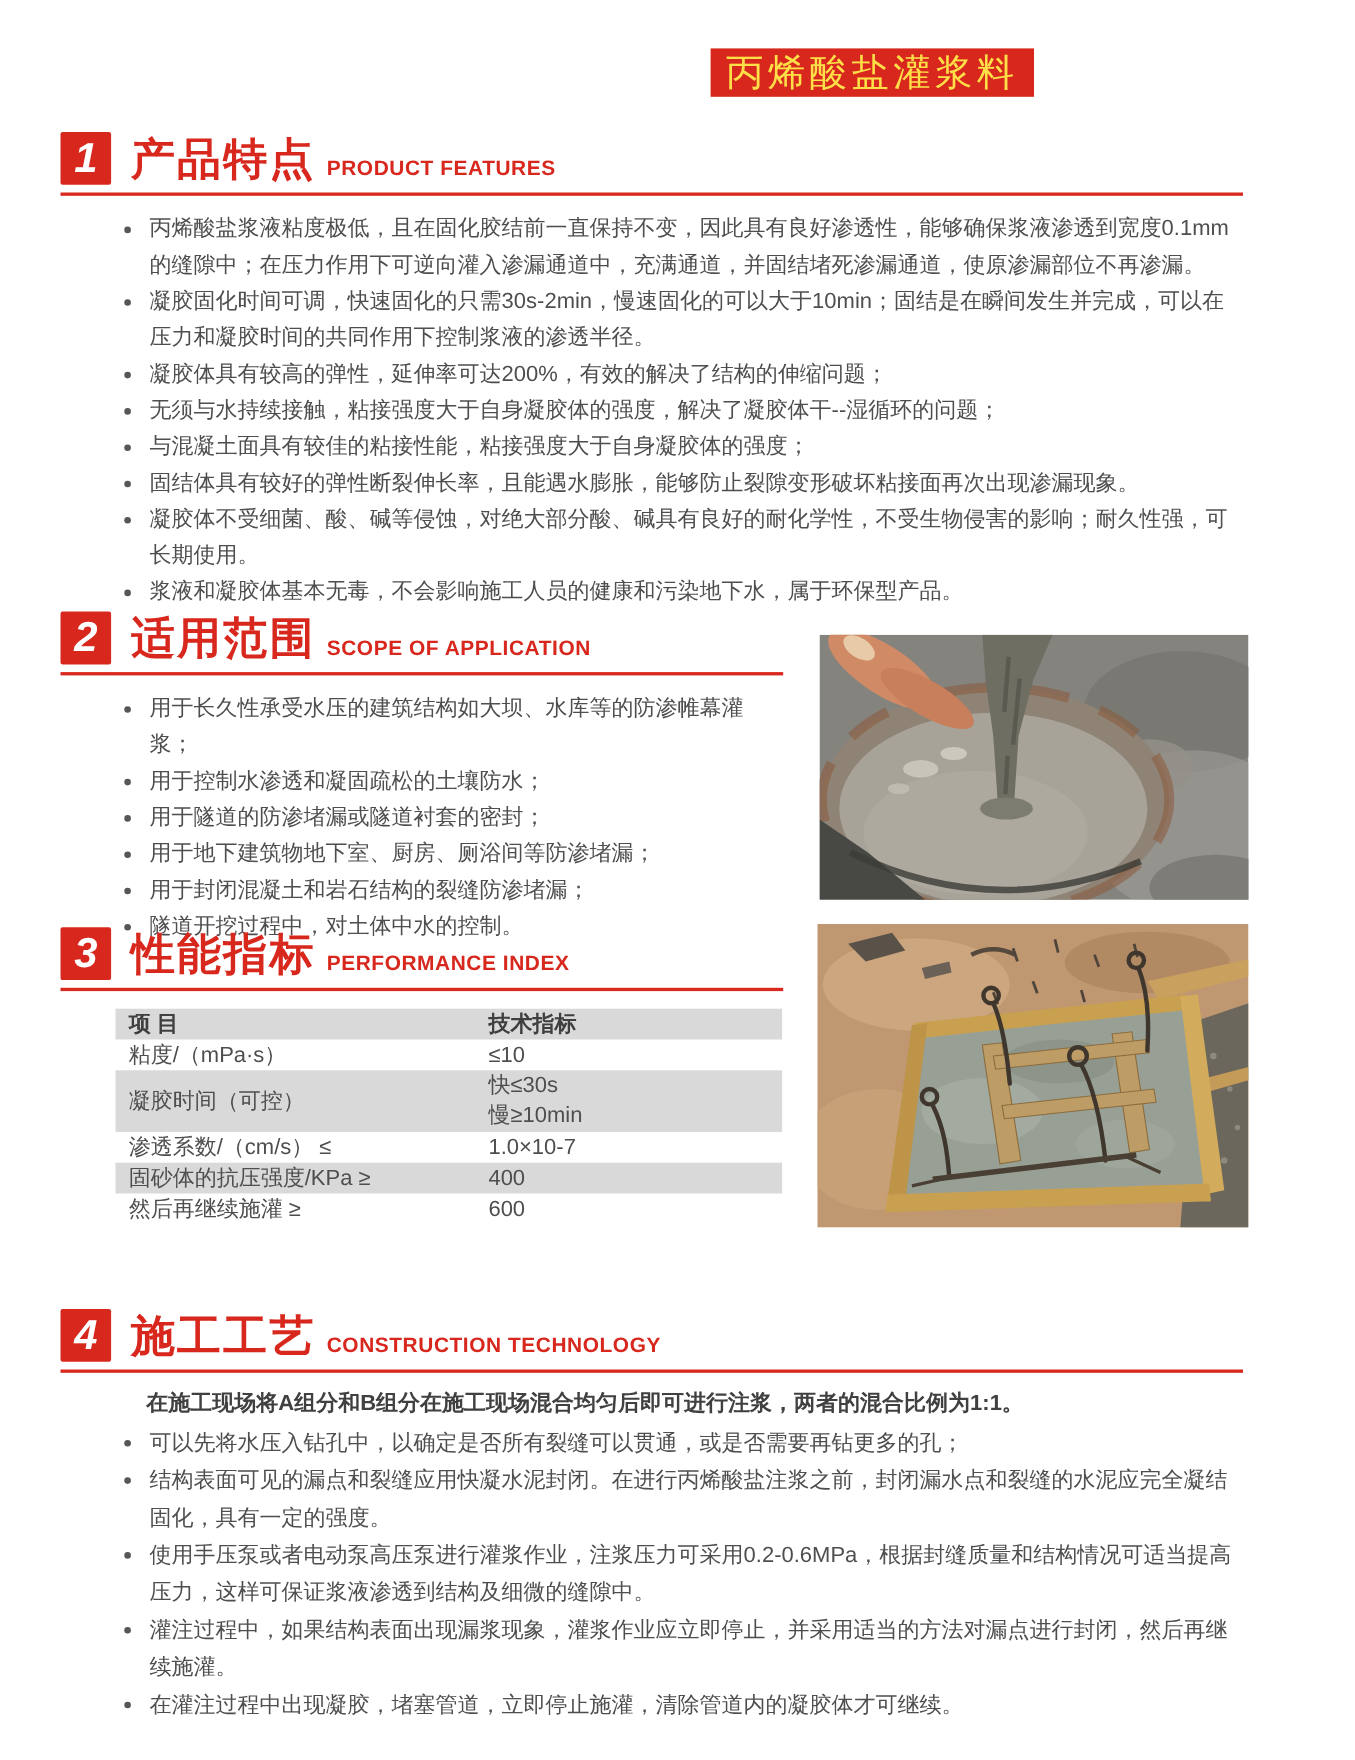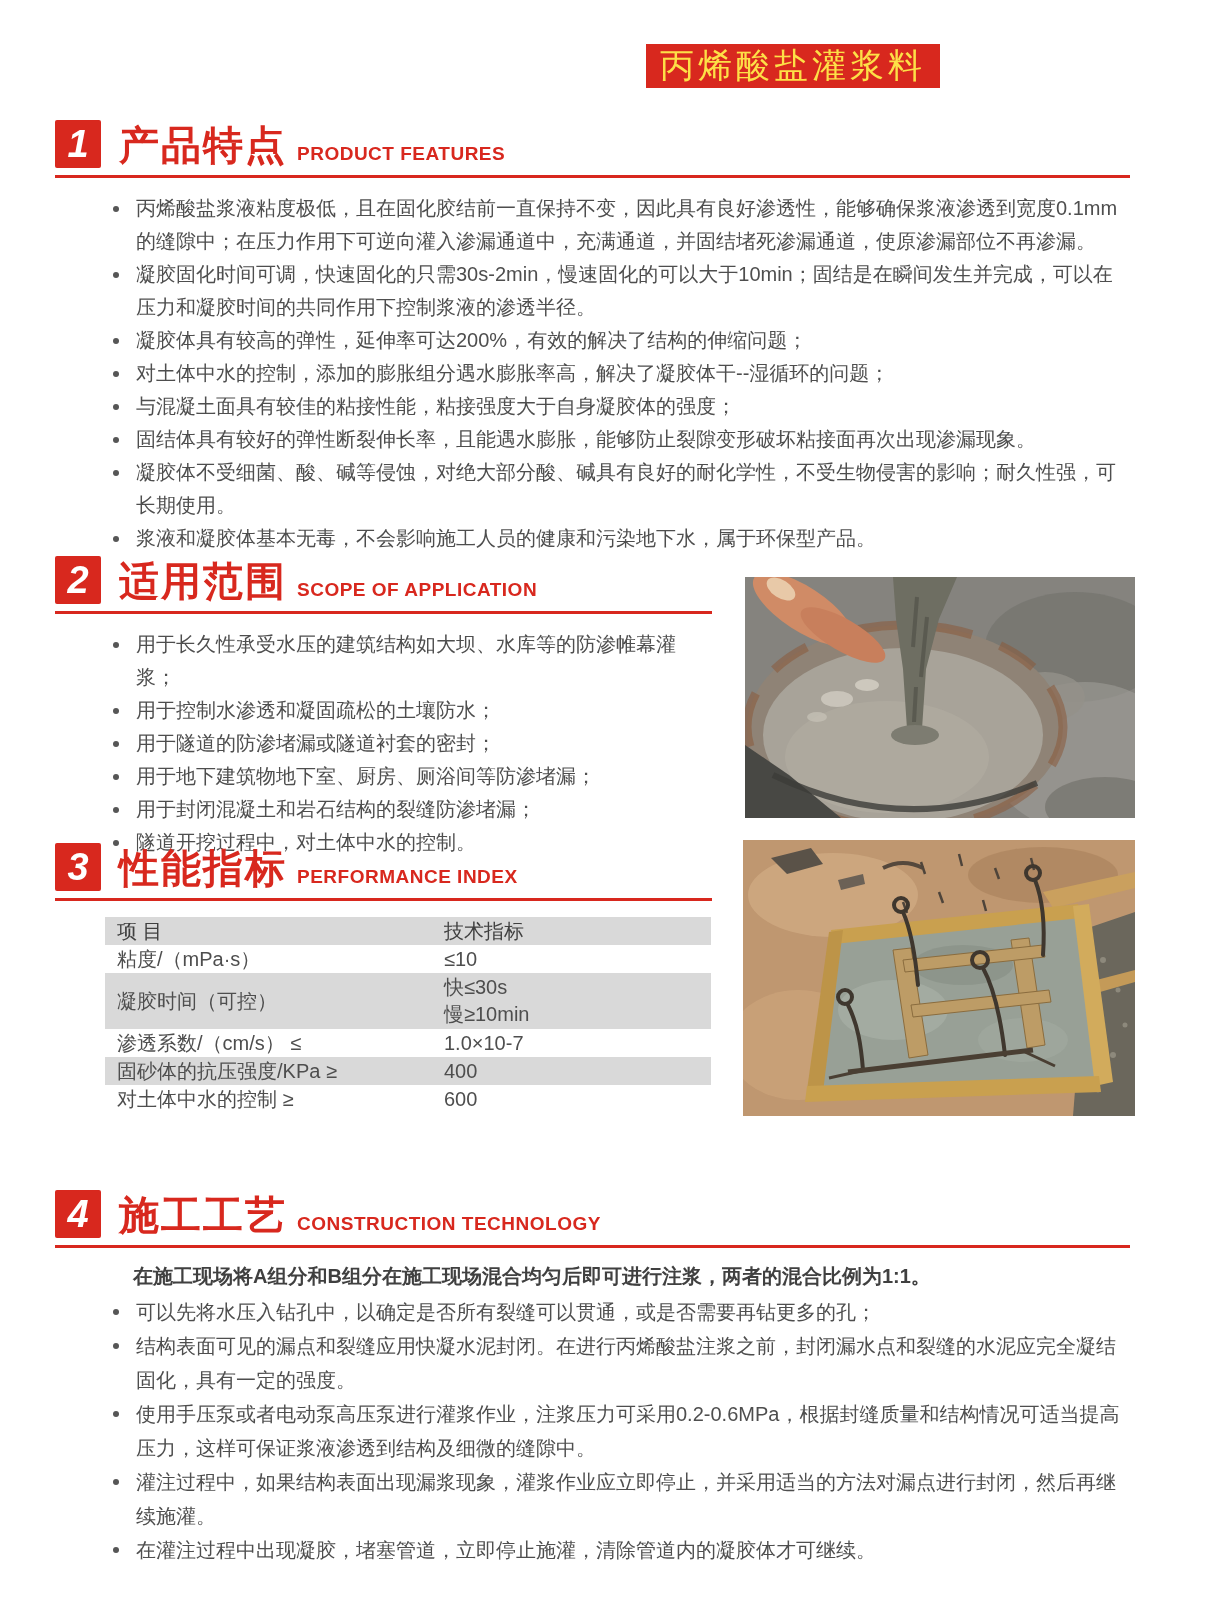--- a/index.html
+++ b/index.html
@@ -50,21 +50,21 @@
     margin:14px 17px 0 58px;flex:none;
   }
   .b-txt{font-size:20px;line-height:33px;color:var(--txt);}
   .sec4 .b-txt{line-height:34px;}
   
   .ptable{margin:16px 0 0 50px;width:606px;font-size:20px;}
   .prow{display:flex;align-items:center;min-height:28px;line-height:27px;}
   .prow.gray{background:var(--gray);}
   .pc1{width:300px;padding-left:12px;flex:none;}
   .pc2{flex:1;margin-left:39px;}
-  .prow.head .pc1,.prow.head .pc2{font-weight:normal;color:#3f3f3f;}
+  .prow.head .pc1,.prow.head .pc2{font-weight:bold;color:#3f3f3f;}
   .prow.double{min-height:56px;}
   
   .intro{
     margin:13px 0 4px 78px;font-size:20px;font-weight:bold;
     color:#404040;line-height:30px;
   }
   
   .photo{position:absolute;display:block;}
 </style>
 </head>
@@ -86,21 +86,21 @@
     <li>
         <span class="dot"></span>
         <span class="b-txt">凝胶固化时间可调，快速固化的只需30s-2min，慢速固化的可以大于10min；固结是在瞬间发生并完成，可以在压力和凝胶时间的共同作用下控制浆液的渗透半径。</span>
       </li>
     <li>
         <span class="dot"></span>
         <span class="b-txt">凝胶体具有较高的弹性，延伸率可达200%，有效的解决了结构的伸缩问题；</span>
       </li>
     <li>
         <span class="dot"></span>
-        <span class="b-txt">对土体中水的控制，添加的膨胀组分遇水膨胀率高，解决了凝胶体干--湿循环的问题；</span>
+        <span class="b-txt">无须与水持续接触，粘接强度大于自身凝胶体的强度，解决了凝胶体干--湿循环的问题；</span>
       </li>
     <li>
         <span class="dot"></span>
         <span class="b-txt">与混凝土面具有较佳的粘接性能，粘接强度大于自身凝胶体的强度；</span>
       </li>
     <li>
         <span class="dot"></span>
         <span class="b-txt">固结体具有较好的弹性断裂伸长率，且能遇水膨胀，能够防止裂隙变形破坏粘接面再次出现渗漏现象。</span>
       </li>
     <li>
@@ -199,21 +199,21 @@
     </div>
     <div class="prow">
       <div class="pc1">渗透系数/（cm/s） ≤</div>
       <div class="pc2">1.0×10-7</div>
     </div>
     <div class="prow gray">
       <div class="pc1">固砂体的抗压强度/KPa ≥</div>
       <div class="pc2">400</div>
     </div>
     <div class="prow">
-      <div class="pc1">对土体中水的控制 ≥</div>
+      <div class="pc1">然后再继续施灌 ≥</div>
       <div class="pc2">600</div>
     </div>
   </div>
 </div>
 
 <svg class="photo" style="left:743px;top:840px;" width="392" height="276" viewBox="0 0 392 276" aria-hidden="true">
   <rect width="392" height="276" fill="#bf9770"></rect>
   <ellipse cx="90" cy="55" rx="85" ry="42" fill="#d1ad85" opacity="0.7"></ellipse>
   <ellipse cx="300" cy="35" rx="75" ry="28" fill="#a9805a" opacity="0.6"></ellipse>
   <ellipse cx="55" cy="205" rx="70" ry="55" fill="#cfa87e" opacity="0.55"></ellipse>

